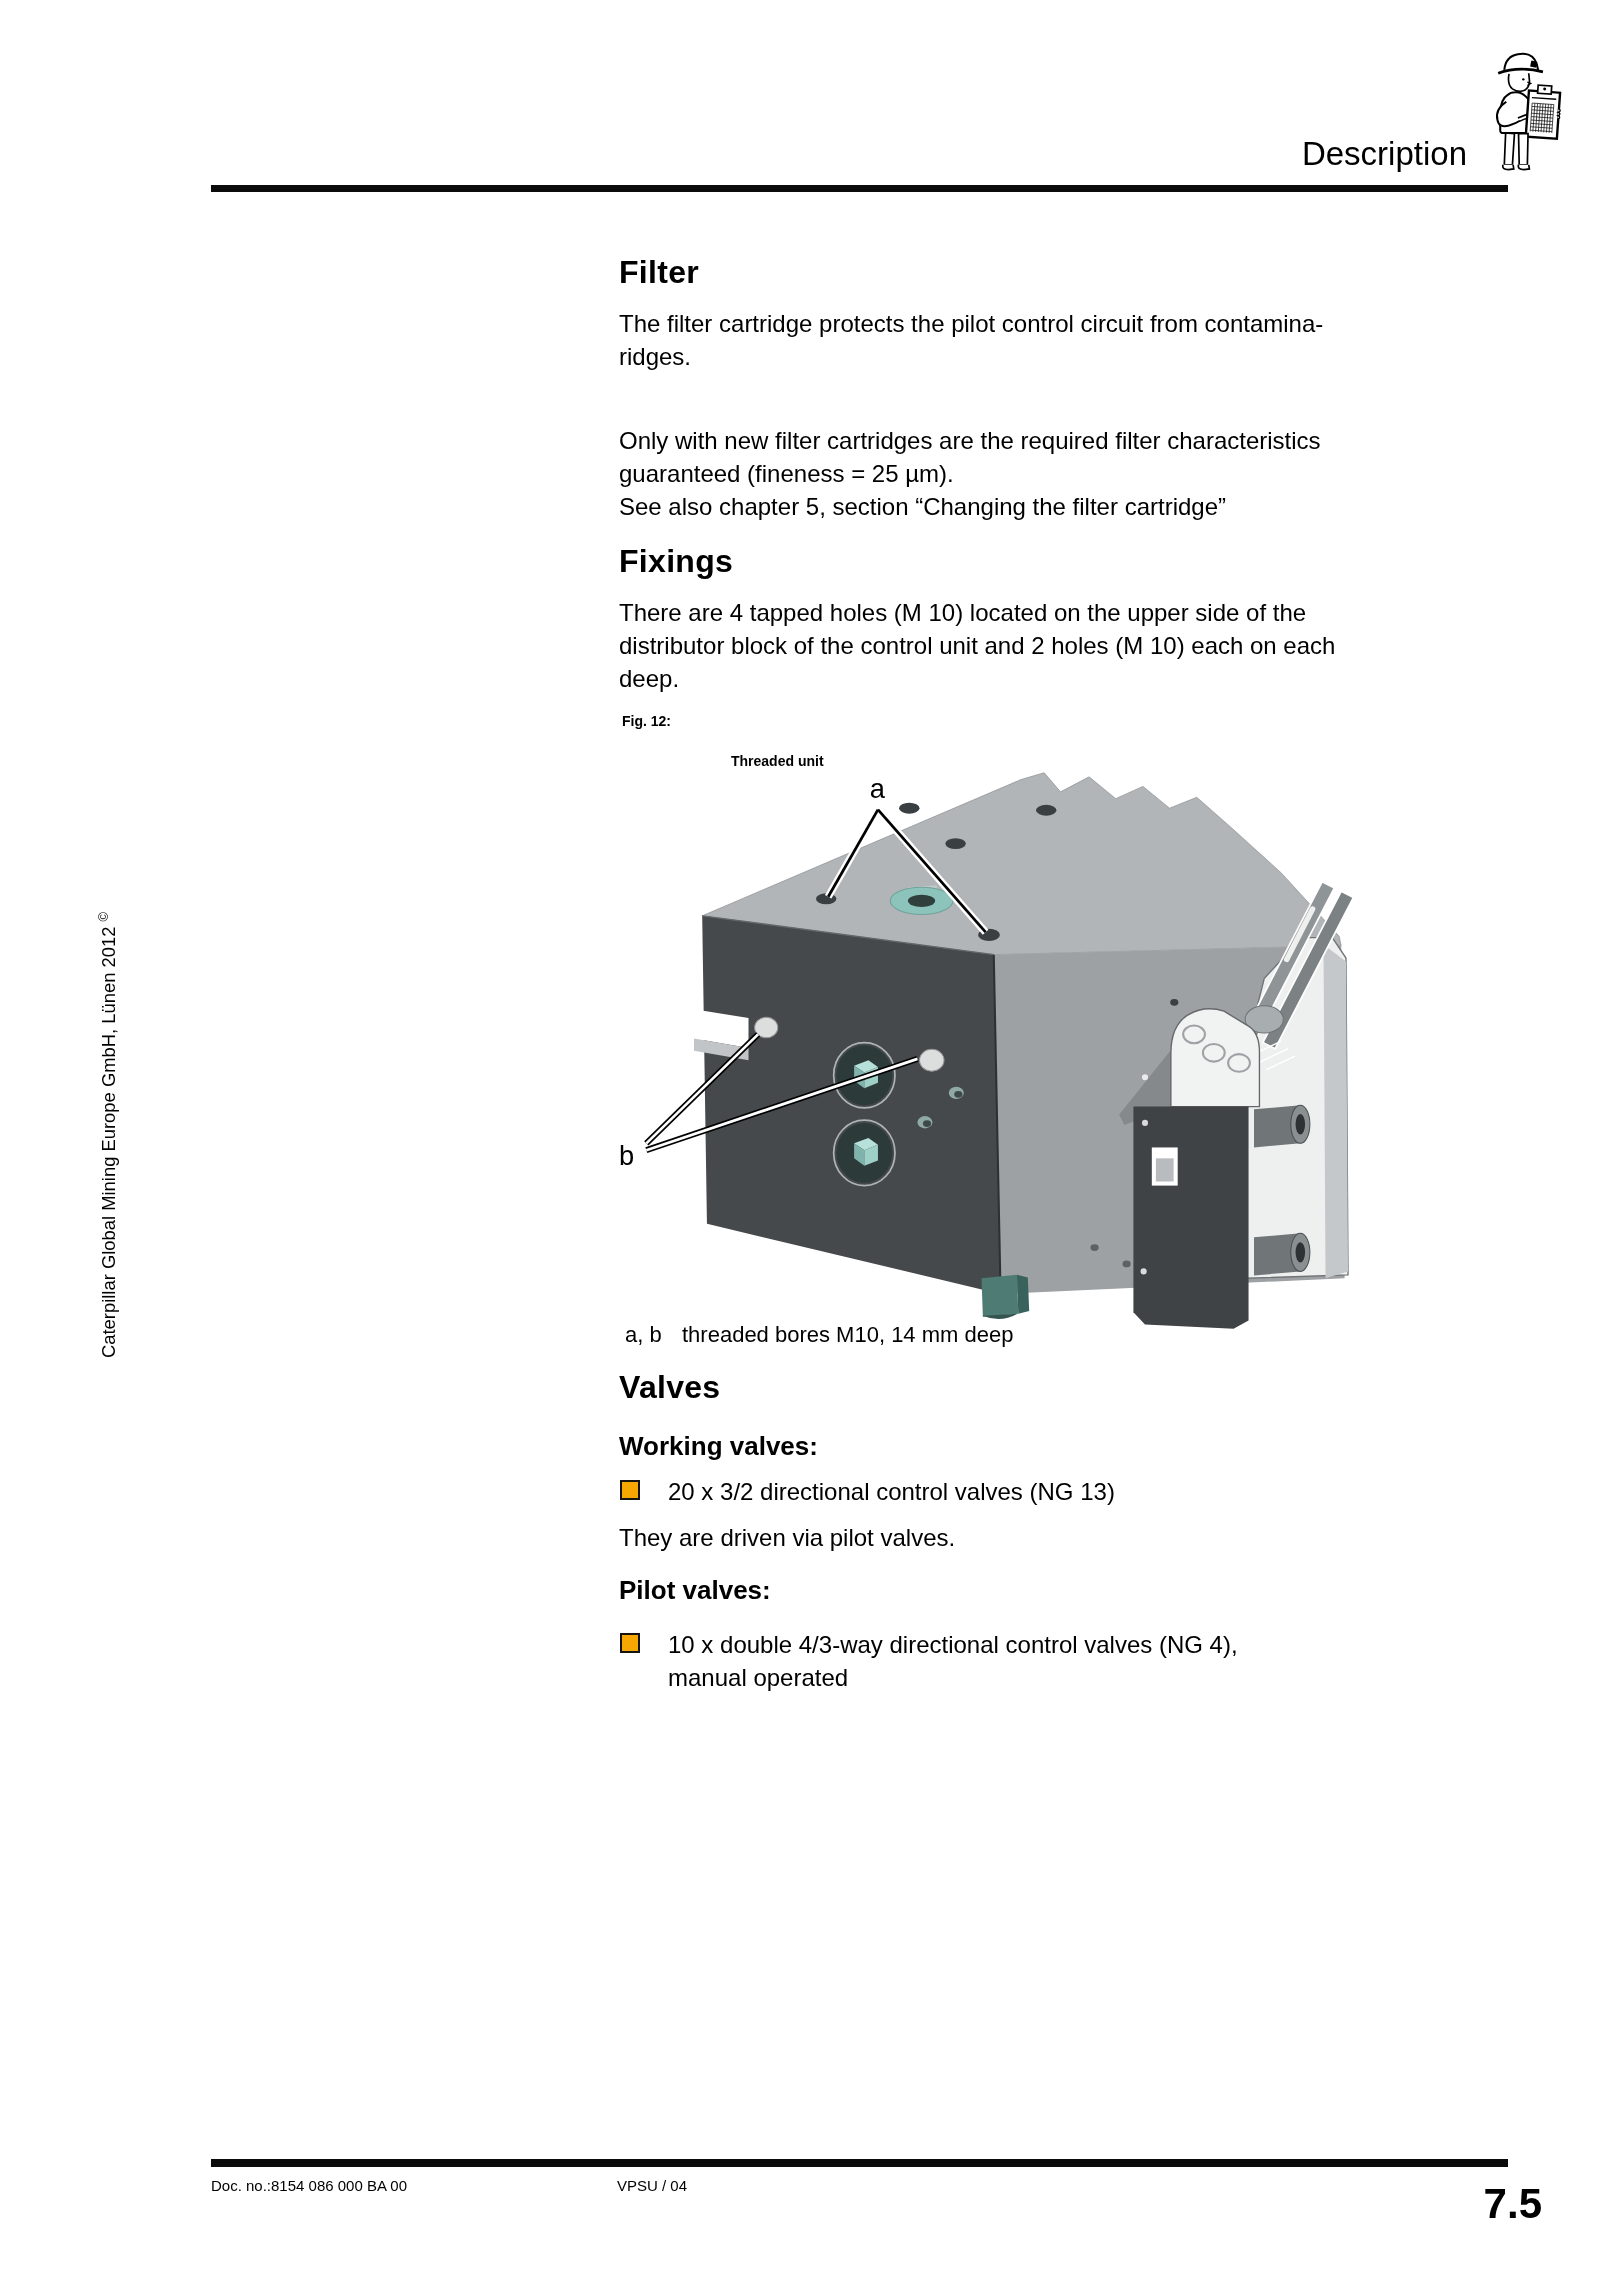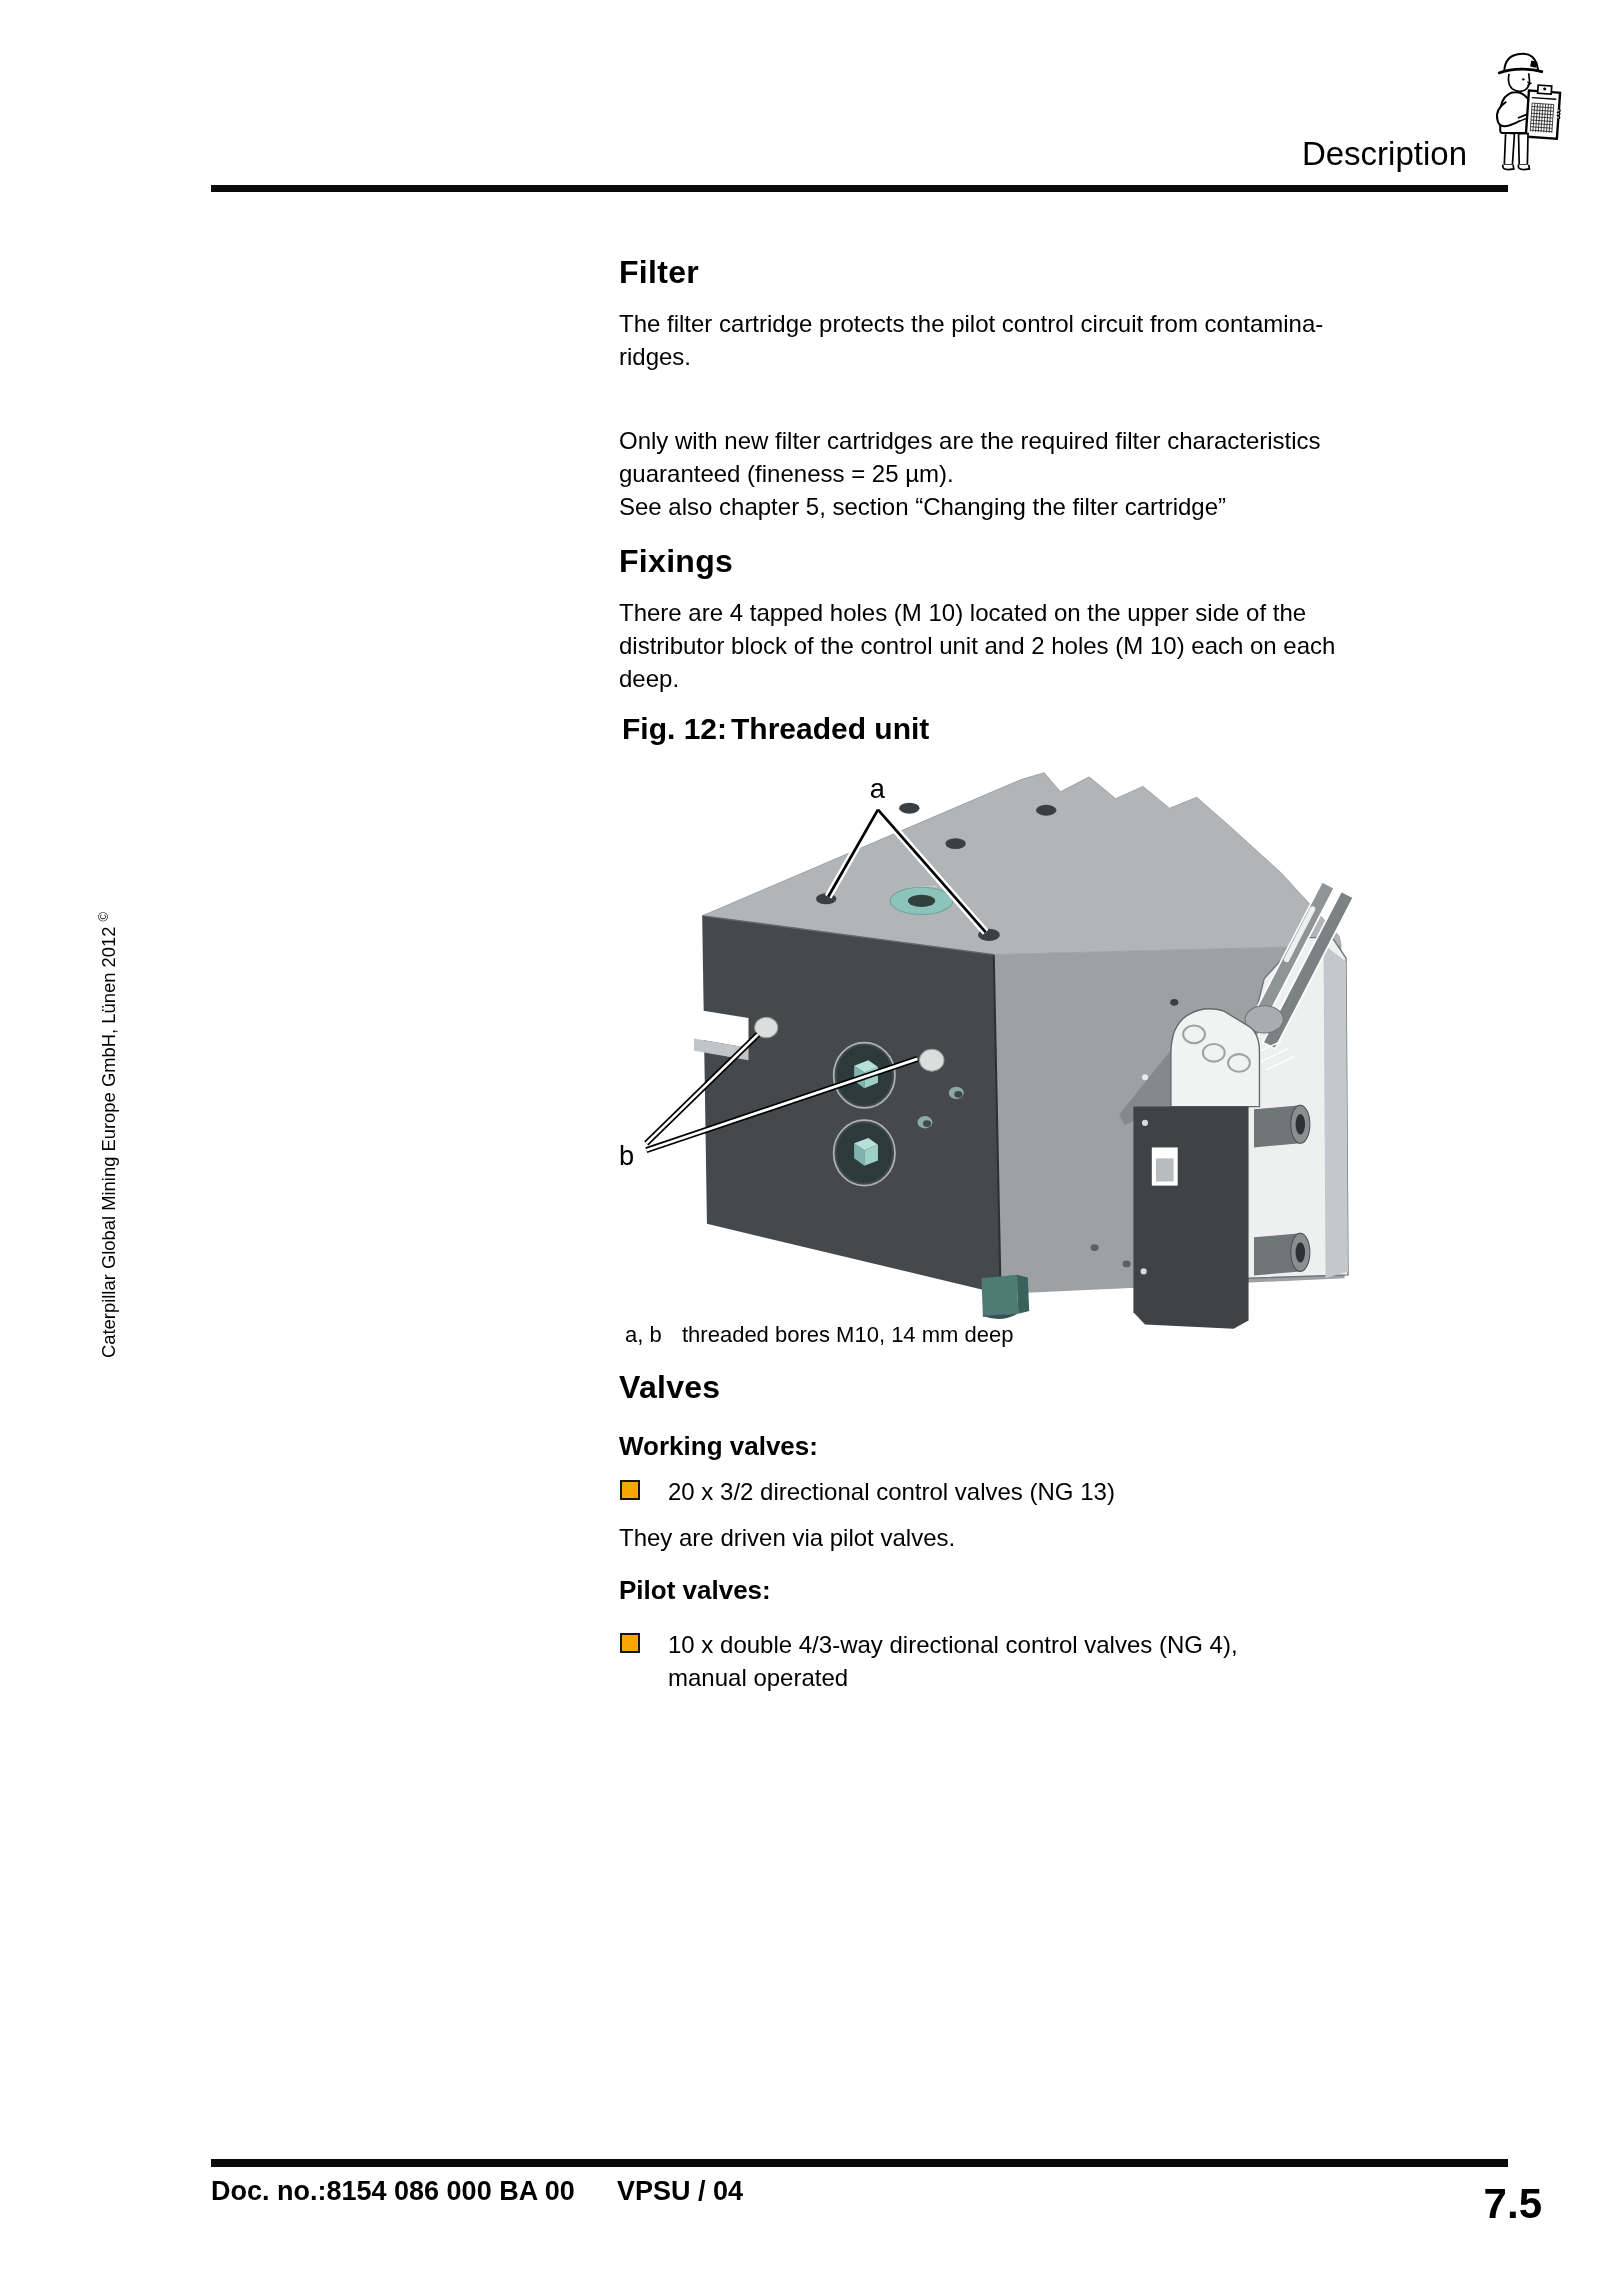--- a/index.html
+++ b/index.html
@@ -4,23 +4,23 @@
 <style>
   html,body{margin:0;padding:0;}
   body{
     width:1622px;height:2295px;position:relative;background:#ffffff;
     font-family:"Liberation Sans", sans-serif;color:#000;overflow:hidden;
   }
   .abs{position:absolute;}
   .h1{font-size:32px;font-weight:bold;line-height:1;letter-spacing:0.3px;}
   .h2{font-size:26px;font-weight:bold;line-height:1;}
   .bodytxt{font-size:24px;line-height:33px;white-space:nowrap;}
-  .smallb{font-size:30px;font-weight:bold;line-height:1;white-space:nowrap;}
+  .smallb{font-size:14px;font-weight:bold;line-height:1;white-space:nowrap;margin-top:40px;}
   .small{font-size:22px;line-height:1;white-space:nowrap;}
-  .foot{font-size:27px;line-height:1;white-space:nowrap;font-weight:bold;}
+  .foot{font-size:15px;line-height:1;white-space:nowrap;}
   .pagenum{font-size:42px;font-weight:bold;line-height:1;}
   .rule{background:#0b0b0b;}
   .bullet-sq{
     position:absolute;width:20.4px;height:20.4px;box-sizing:border-box;
     border:2.7px solid #141414;
   }
   .headerline{font-size:33px;line-height:1;}
   .sidebar-rot{
     position:absolute;left:97px;top:1358px;
     transform:rotate(-90deg);transform-origin:0 0;

